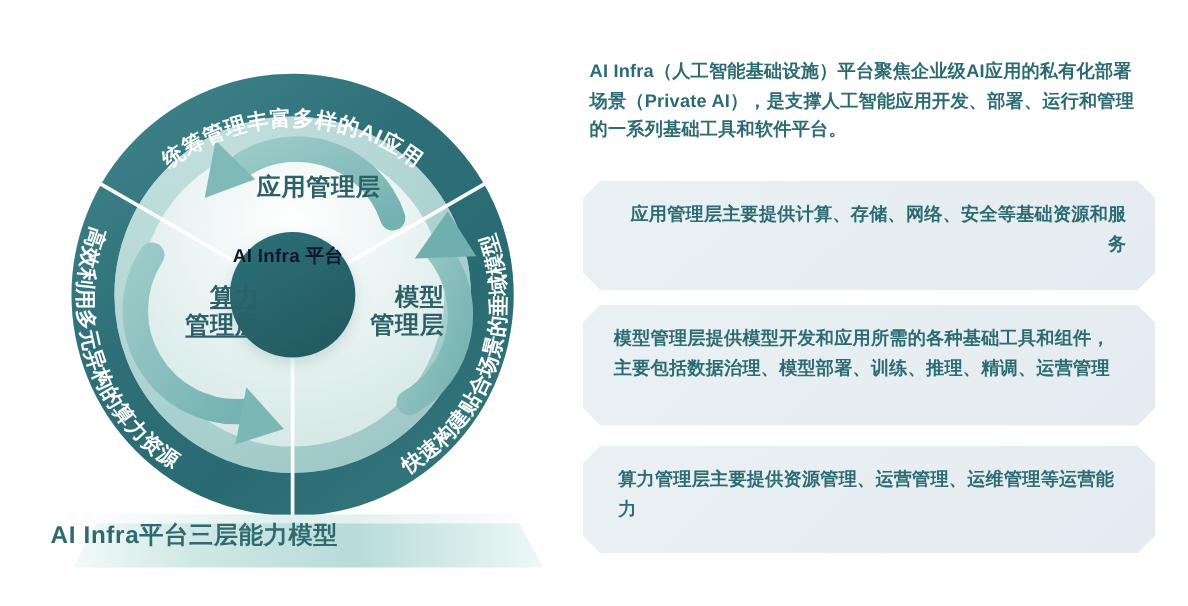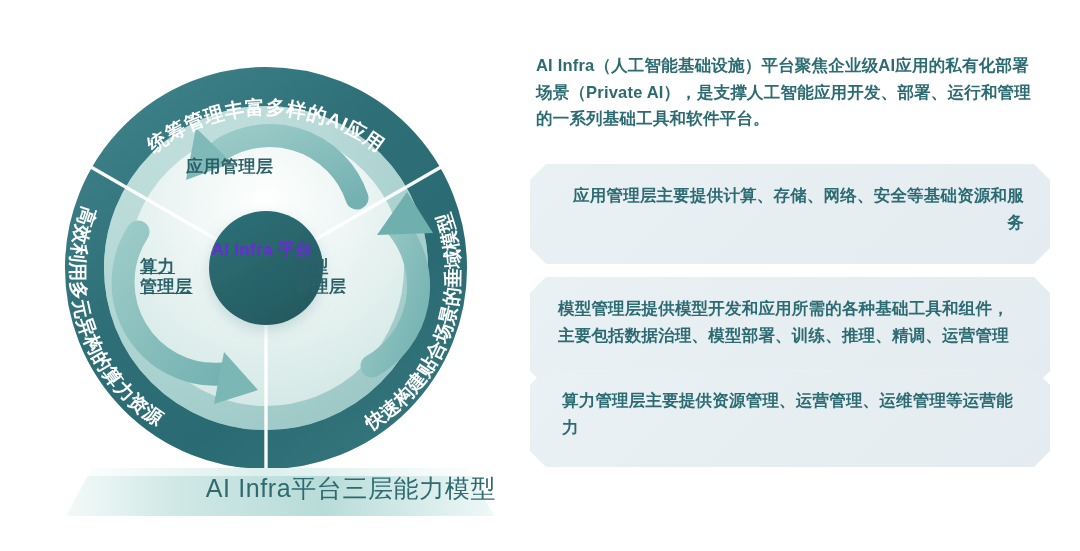--- a/index.html
+++ b/index.html
@@ -12,43 +12,43 @@
   }
   #stage{position:absolute;left:0;top:0;width:1080px;height:551px;}
 
   
   #diagram{position:absolute;left:0;top:0;width:520px;height:551px;}
   #ringSvg{position:absolute;left:0;top:0;}
 
   .ring-label{
     position:absolute;
     color:#2b6068;
-    font-size:17px;
+    font-size:22px;
     font-weight:600;
     line-height:1.18;
-    text-align:left;
+    text-align:right;
     letter-spacing:.5px;
     white-space:pre-line;
     pointer-events:none;
   }
   #lbl-app{left:186px;top:157px;width:160px;}
   #lbl-compute{left:140px;top:257px;width:96px;text-decoration:underline;}
-  #lbl-model{left:294px;top:257px;width:96px;}
+  #lbl-model{left:308px;top:257px;width:96px;}
 
   #center-label{
-    position:absolute;left:196px;top:238px;width:132px;
-    text-align:center;color:#6d28d9;font-size:17px;font-weight:700;
+    position:absolute;left:196px;top:221px;width:132px;
+    text-align:center;color:#0f172a;font-size:17px;font-weight:700;
     letter-spacing:.3px;
   }
 
   
   #plinth-wrap{position:absolute;left:46px;top:460px;width:450px;height:62px;}
   #plinth-title{
     position:absolute;left:0;top:12px;width:450px;
-    text-align:right;color:#2e6a70;font-size:25px;font-weight:400;
+    text-align:left;color:#2e6a70;font-size:22px;font-weight:700;
     letter-spacing:.6px;
   }
 
   
   #panel{position:absolute;left:528px;top:0;width:552px;height:527px;}
   #intro{
     position:absolute;left:8px;top:52px;width:508px;
     color:#2c6b72;font-size:16.5px;font-weight:700;line-height:1.62;
     letter-spacing:.2px;
   }
@@ -58,21 +58,21 @@
     color:#2c6b72;
     font-size:16.5px;font-weight:700;line-height:1.62;
     letter-spacing:.2px;
     box-sizing:border-box;
     padding:18px 26px 18px 28px;
     -webkit-clip-path:polygon(16px 0,calc(100% - 16px) 0,100% 16px,100% calc(100% - 16px),calc(100% - 16px) 100%,16px 100%,0 calc(100% - 16px),0 16px);
     clip-path:polygon(16px 0,calc(100% - 16px) 0,100% 16px,100% calc(100% - 16px),calc(100% - 16px) 100%,16px 100%,0 calc(100% - 16px),0 16px);
   }
   #card0{top:164px;height:100px;text-align:right;}
   #card1{top:277px;height:110px;}
-  #card2{top:369px;height:98px;padding-left:32px;}
+  #card2{top:405px;height:98px;padding-left:32px;}
   .card-text{display:block;}
 </style>
 </head>
 <body>
 
 <div id="stage">
 
   <div id="diagram">
 
     <svg id="ringSvg" width="520" height="551" viewBox="0 0 520 551">

